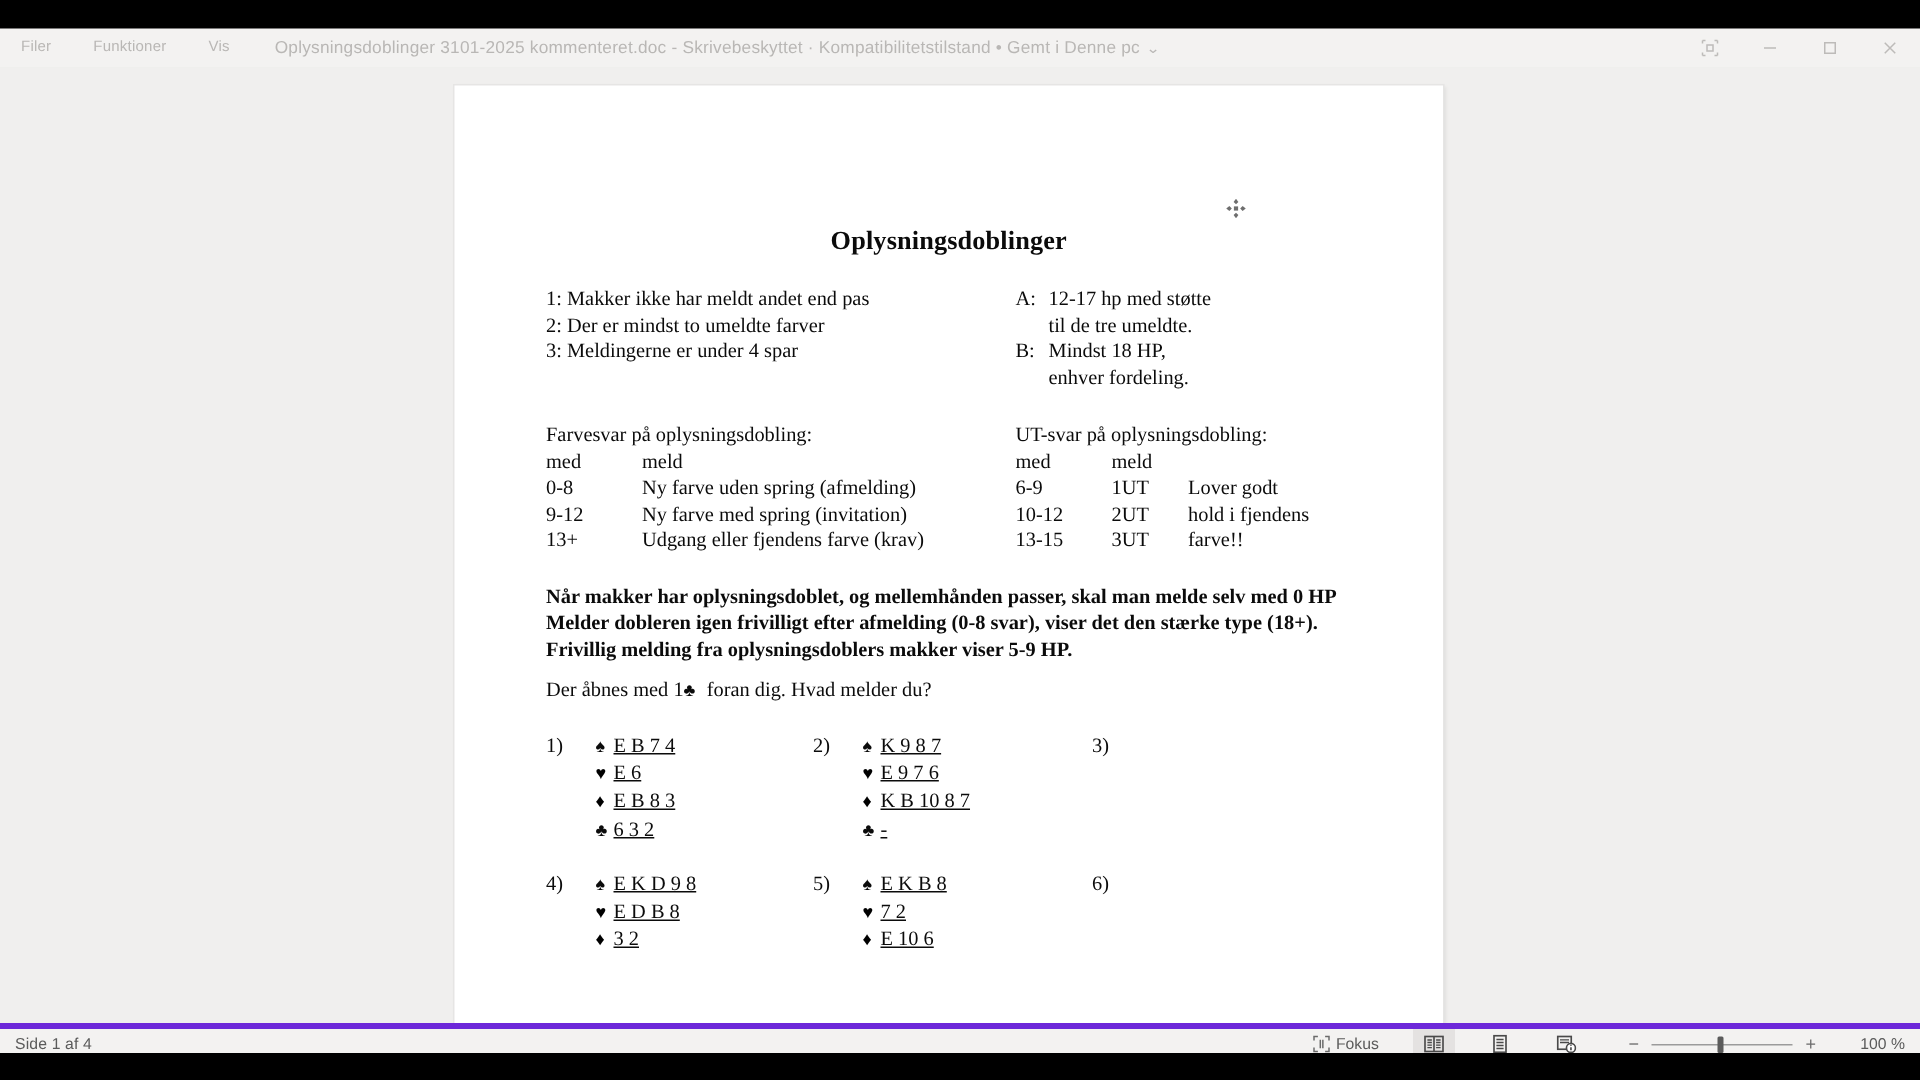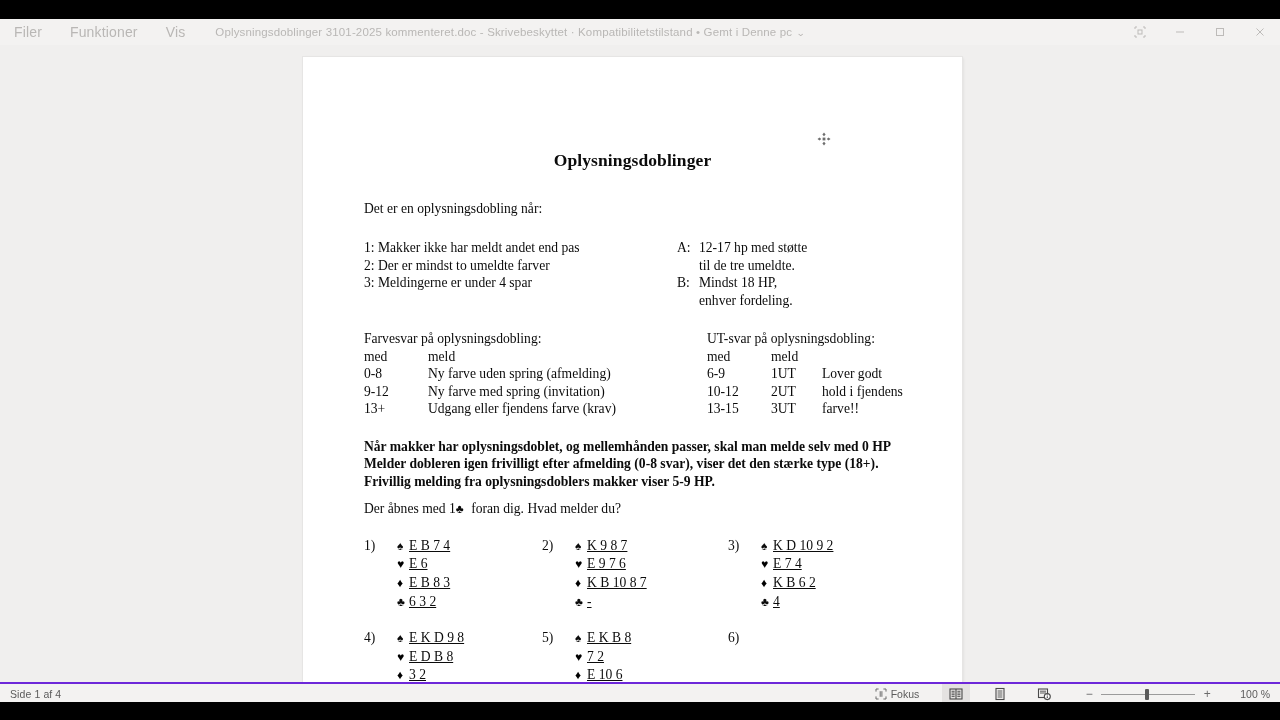--- a/index.html
+++ b/index.html
@@ -36,21 +36,21 @@
     border-bottom: 1px solid #eceae9;
     display: flex;
     align-items: center;
   }
   .menu-group {
     display: flex;
     align-items: center;
     height: 26px;
   }
   .menu-item {
-    font-size: 14px;
+    font-size: 10px;
     color: #b9b7b5;
     padding: 0 14px;
     line-height: 26px;
     white-space: nowrap;
     letter-spacing: .15px;
   }
   .doc-title {
     font-size: 11.5px;
     color: #b9b7b5;
     margin-left: 16px;
@@ -134,21 +134,20 @@
     grid-template-columns: 313px 22px auto;
     row-gap: 0;
   }
   .cond-grid .cell { line-height: 17.5px; white-space: nowrap; }
 
   
   .resp-wrap {
     margin-top: 21px;
     display: grid;
     grid-template-columns: 313px auto;
-    gap: 30px;
   }
   .resp-head { line-height: 17.5px; white-space: nowrap; }
   .resp-tbl { border-collapse: collapse; }
   .resp-tbl td {
     padding: 0;
     line-height: 17.5px;
     white-space: nowrap;
     vertical-align: top;
     font-size: 13.6px;
   }
@@ -179,21 +178,21 @@
   .suit { display: inline-block; width: 12px; font-size: 12px; }
   .suit-r { color: #000; }
   .hands-row2 { margin-top: 17px; }
 
   
   .statusbar {
     position: absolute;
     left: 0; top: 682px;
     width: 1280px; height: 20px;
     background: #f3f2f1;
-    border-top: 2px solid #6d28d9;
+    border-top: 4px solid #6d28d9;
     display: flex;
     align-items: center;
   }
   .status-left {
     font-size: 10.5px;
     color: #5b5b5b;
     margin-left: 10px;
     letter-spacing: .1px;
   }
   .status-right {
@@ -317,21 +316,20 @@
     </div>
   </div>
 
   <div class="workspace">
 
     <div class="page">
       <div class="page-inner doc">
 
         <div class="doc-h1">Oplysningsdoblinger</div>
 
-        <div class="block intro">Det er en oplysningsdobling når:</div>
 
         <div class="block cond-grid">
           <div class="cell">1: Makker ikke har meldt andet end pas</div>
           <div class="cell">A:</div>
           <div class="cell">12-17 hp med støtte</div>
 
           <div class="cell">2: Der er mindst to umeldte farver</div>
           <div class="cell"></div>
           <div class="cell">til de tre umeldte.</div>
 
@@ -423,26 +421,20 @@
             <div class="hand-cards">
               <div class="card-line"><span class="suit">♠</span><span>K 9 8 7</span></div>
               <div class="card-line"><span class="suit suit-r">♥</span><span>E 9 7 6</span></div>
               <div class="card-line"><span class="suit suit-r">♦</span><span>K B 10 8 7</span></div>
               <div class="card-line"><span class="suit">♣</span><span>-</span></div>
             </div>
           </div>
 
           <div class="hand">
             <div class="hand-num">3)</div>
-            <div class="hand-cards">
-              <div class="card-line"><span class="suit">♠</span><span>K D 10 9 2</span></div>
-              <div class="card-line"><span class="suit suit-r">♥</span><span>E 7 4</span></div>
-              <div class="card-line"><span class="suit suit-r">♦</span><span>K B 6 2</span></div>
-              <div class="card-line"><span class="suit">♣</span><span>4</span></div>
-            </div>
           </div>
 
         </div>
 
         <div class="block hands hands-row2">
 
           <div class="hand">
             <div class="hand-num">4)</div>
             <div class="hand-cards">
               <div class="card-line"><span class="suit">♠</span><span>E K D 9 8</span></div>

